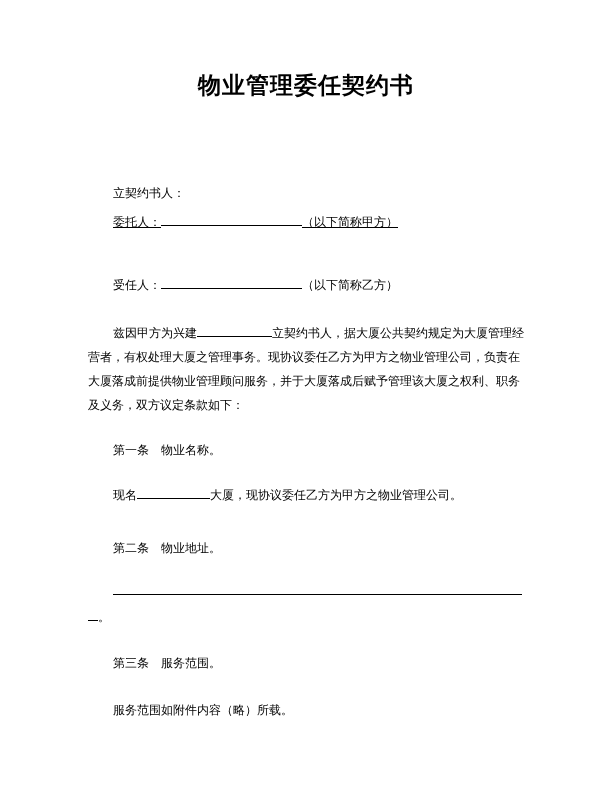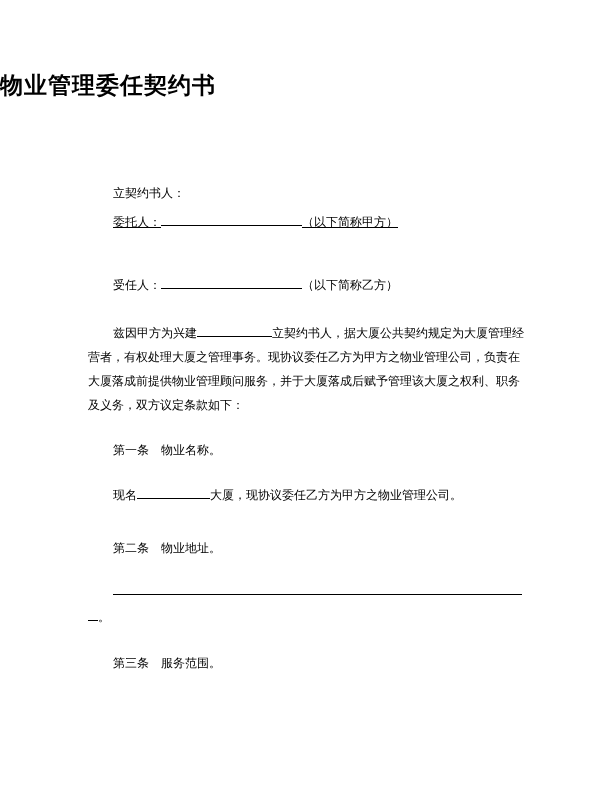--- a/index.html
+++ b/index.html
@@ -15,20 +15,21 @@
     color: #000000;
     font-family: "Liberation Serif", "DejaVu Serif", serif;
     font-size: 12px;
     overflow: hidden;
   }
   .doc-title {
     position: absolute;
     top: 70px;
     left: 0;
     width: 612px;
+    text-align: center;
     font-family: "Liberation Sans", "DejaVu Sans", sans-serif;
     font-weight: bold;
     font-size: 23px;
     line-height: 30px;
     letter-spacing: 1px;
   }
   .line {
     position: absolute;
     line-height: 24px;
     white-space: nowrap;
@@ -85,14 +86,15 @@
   <div class="line" style="top:528px; left:113px;margin-top:8px;">第二条　物业地址。</div>
 
   <div class="long-blank-line"></div>
 
   <div class="line" style="top:605px; left:88px;">
     <span class="blank blank-wrap"></span><span>。</span>
   </div>
 
   <div class="line" style="top:651px; left:113px;">第三条　服务范围。</div>
 
+  <div class="line" style="top:698px; left:113px;">服务范围如附件内容（略）所载。</div>
 
 </div>
 
 </body></html>

